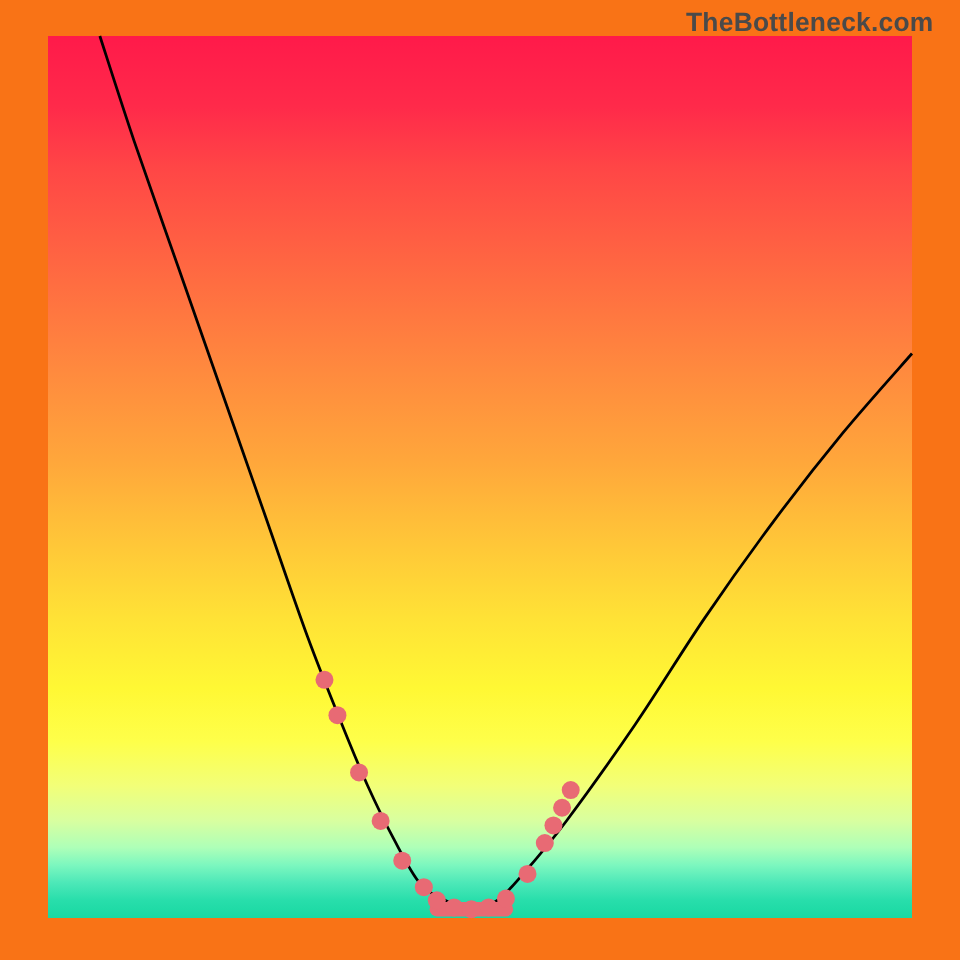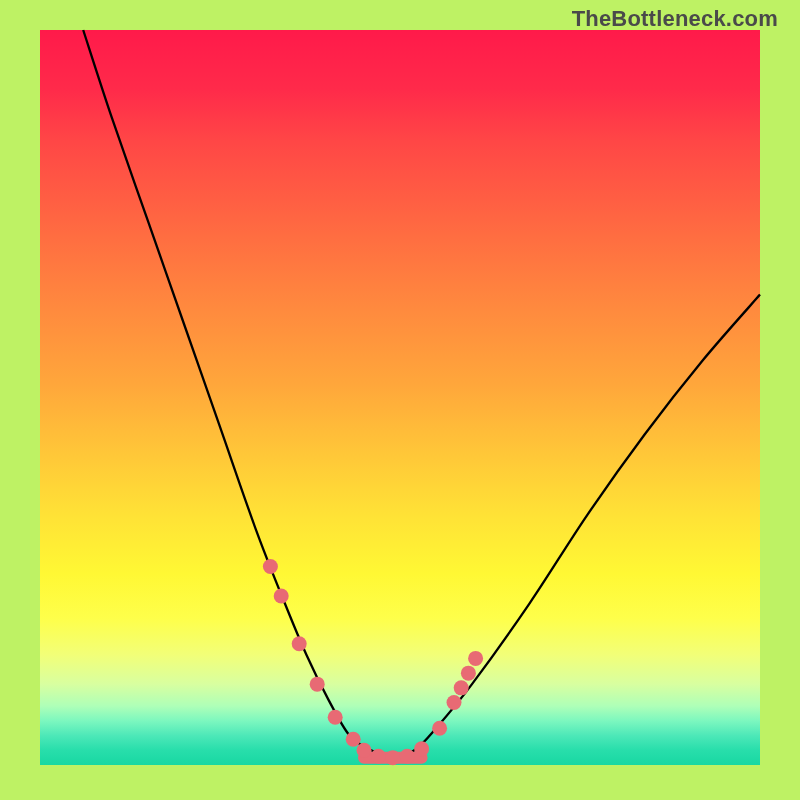--- a/index.html
+++ b/index.html
@@ -7,21 +7,21 @@
     padding: 0;
     background: #000;
     width: 800px;
     height: 800px;
     overflow: hidden;
     font-family: Arial, sans-serif;
   }
   .outer {
     width: 800px;
     height: 800px;
-    background: #bef264;
+    background: #f97316;
     position: relative;
   }
   .watermark {
     position: absolute;
     top: 6px;
     right: 22px;
     color: #4a4a4a;
     font-size: 22px;
     font-weight: 600;
     letter-spacing: 0.2px;

